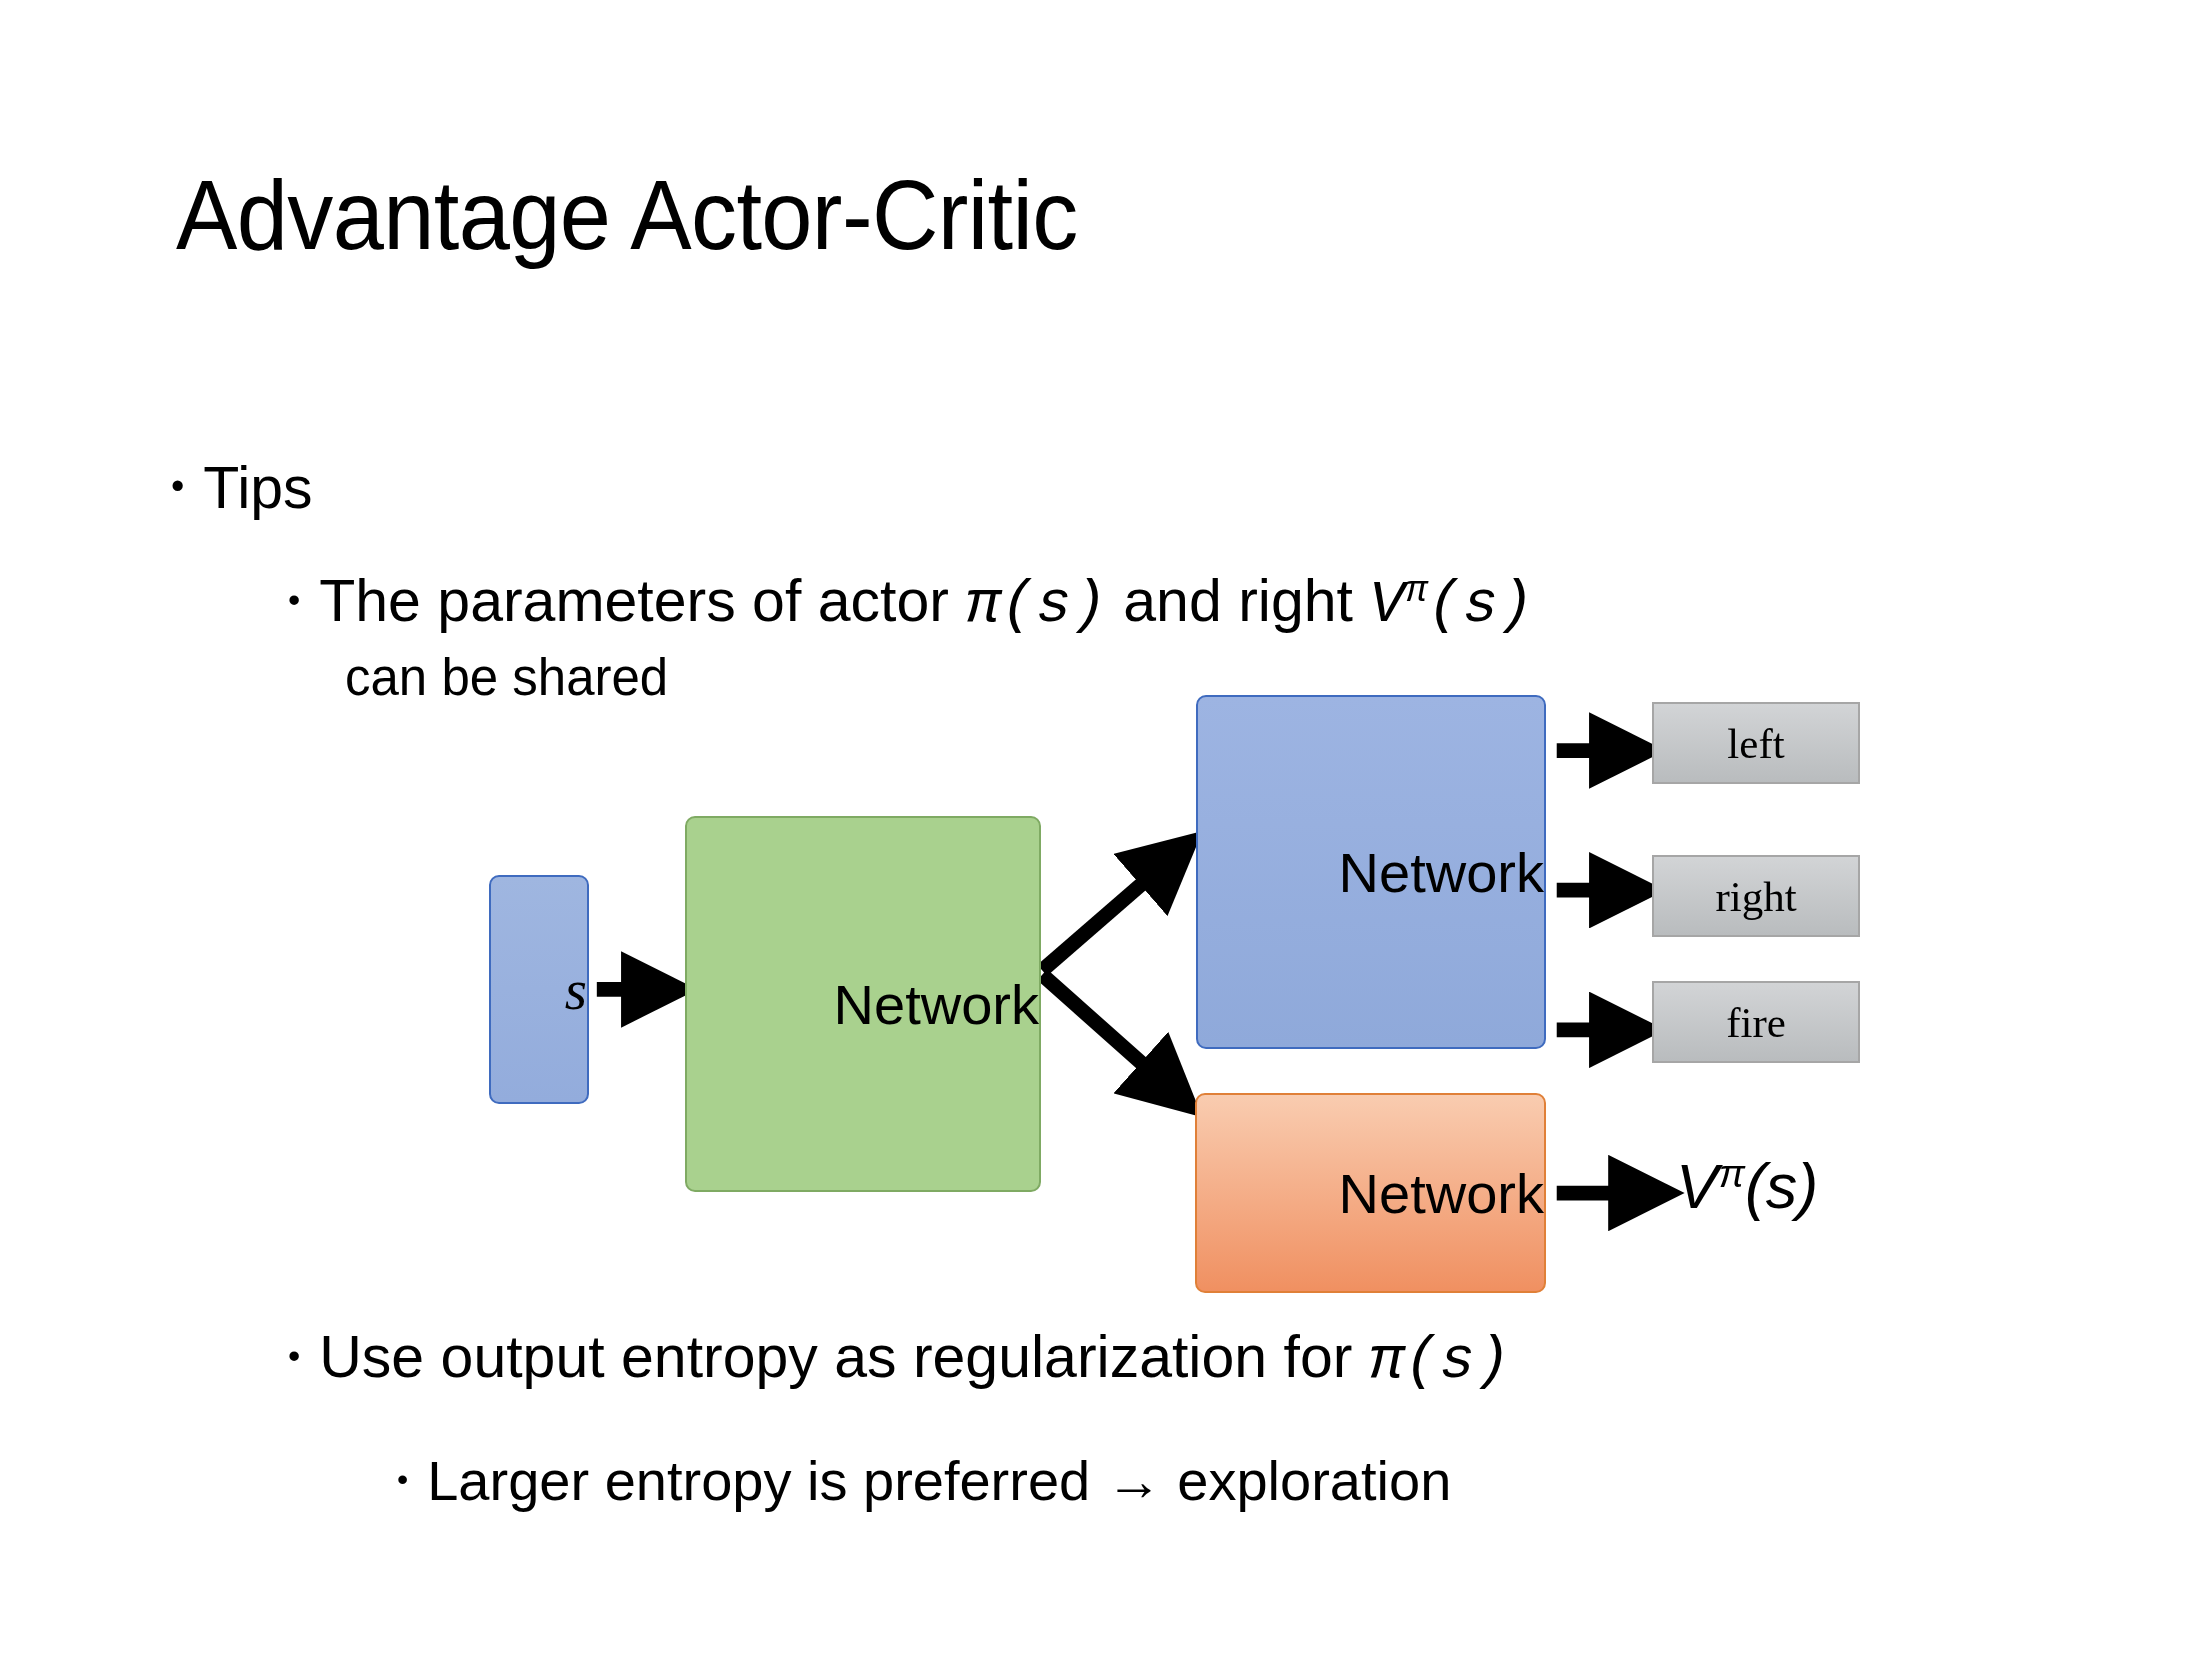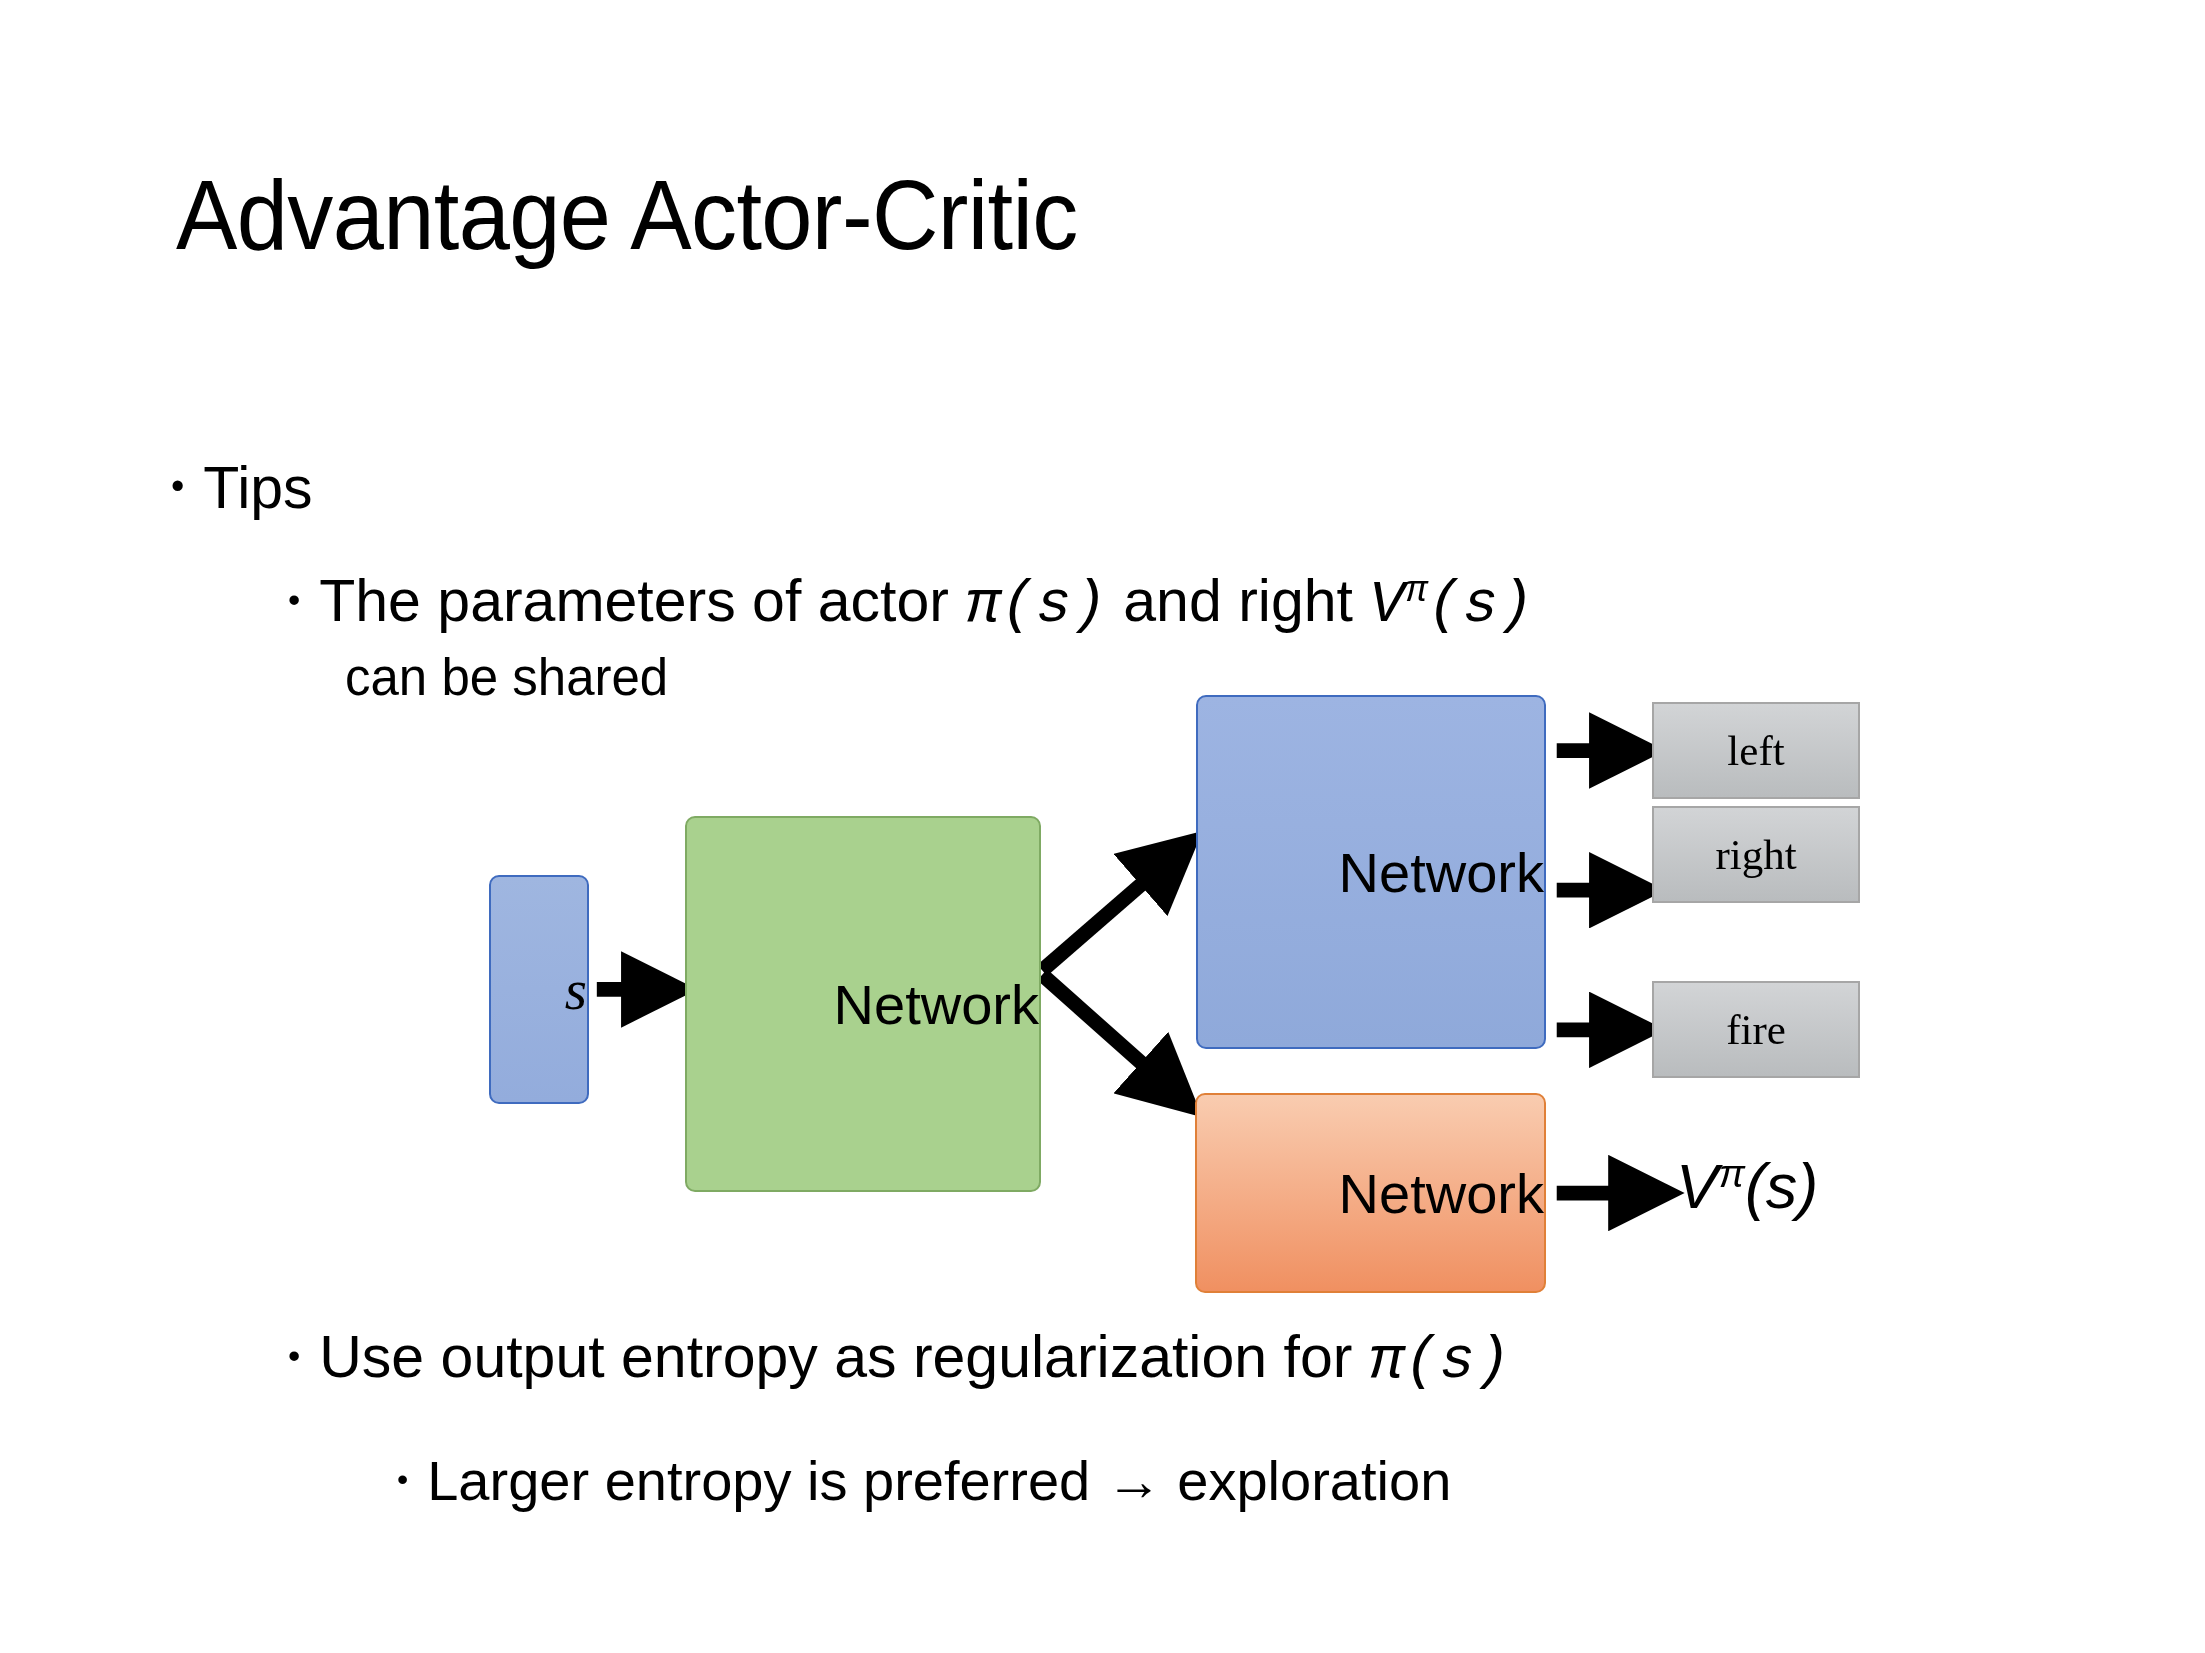--- a/index.html
+++ b/index.html
@@ -110,33 +110,33 @@
   #node-critic{
     left:1195px; top:1093px; width:351px; height:200px;
     background:linear-gradient(to bottom,#F9CCB0,#F09061);
     border:2.2px solid #E08038;
   }
 
   .out-box{
     position:absolute;
     left:1652px;
     width:208px;
-    height:97px;
+    height:82px;
     box-sizing:border-box;
     background:linear-gradient(to bottom,#D2D4D6,#B9BCBE);
     border:2.2px solid #A6A6A6;
     display:flex;
     align-items:center;
     justify-content:center;
     font-family:"Liberation Serif",serif;
     font-size:43px;
     color:#000;
   }
   #out-left{top:702px;}
-  #out-right{top:806px;}
+  #out-right{top:855px;}
   #out-fire{top:981px;}
 
   #vpi-label{
     position:absolute;
     left:1676px; top:1150px;
     font-family:Liberation Sans, sans-serif;
     font-style:italic;
     font-size:63px;
     white-space:nowrap;
   }

